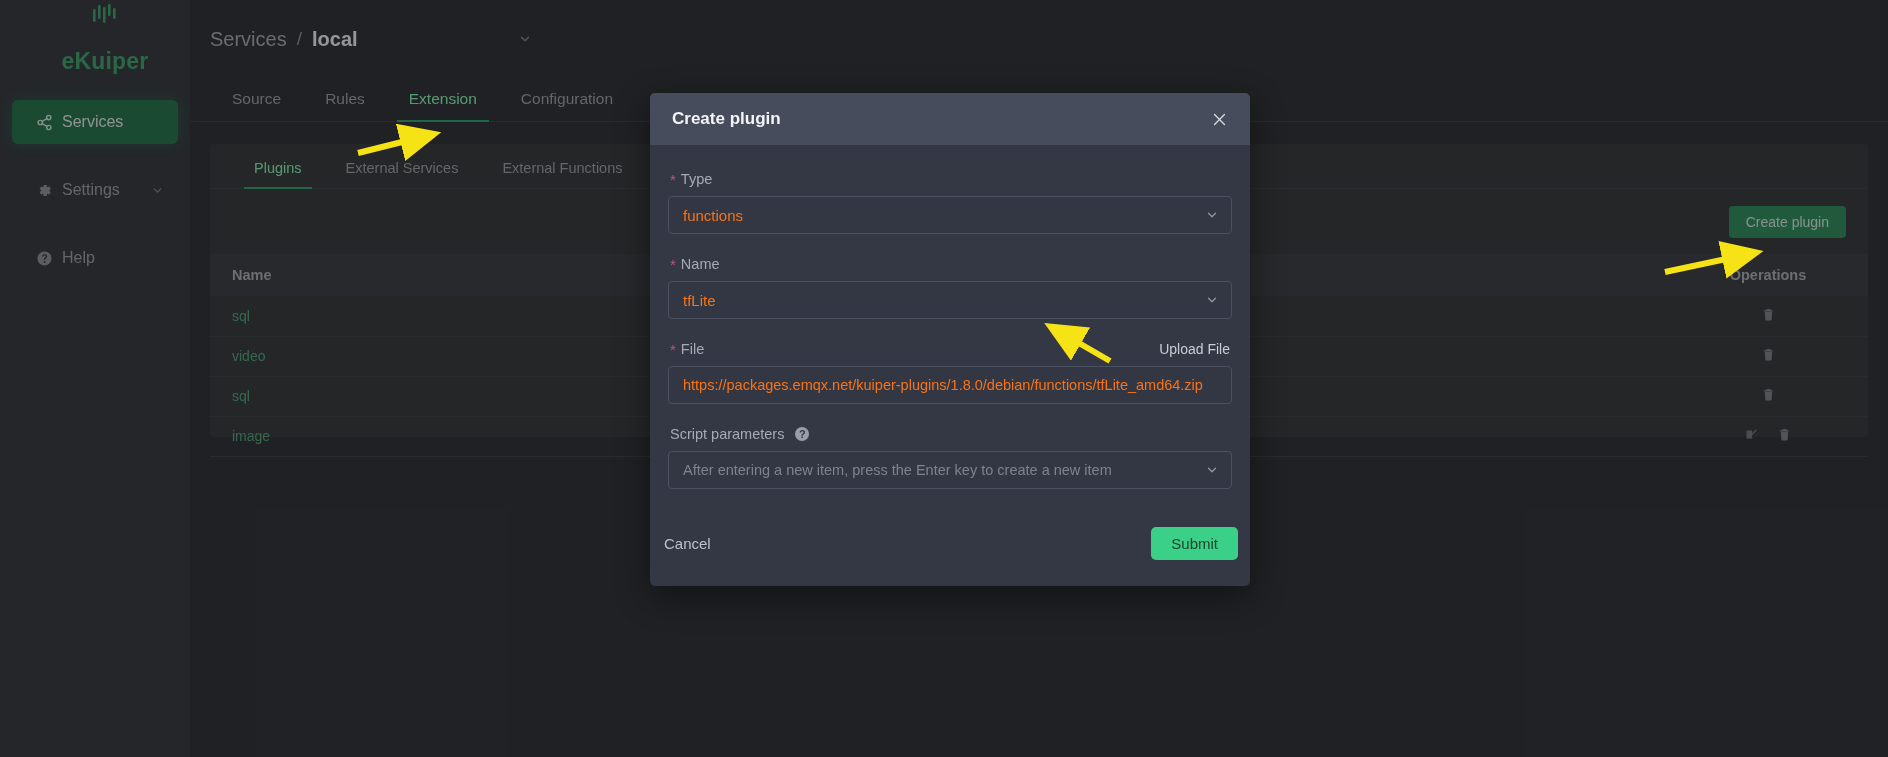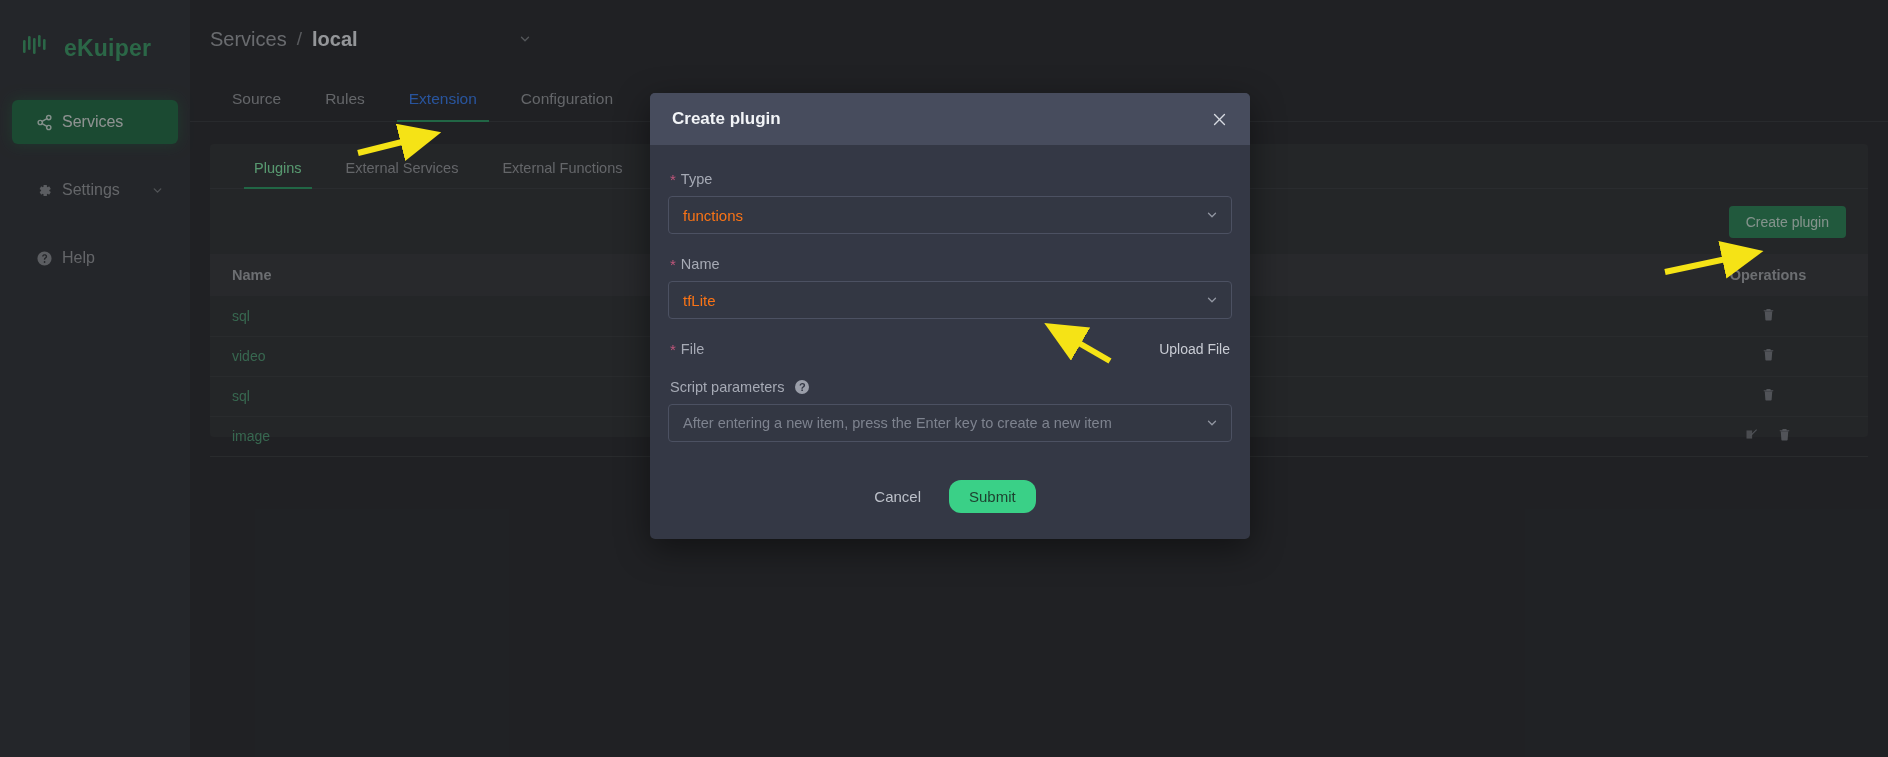--- a/index.html
+++ b/index.html
@@ -14,21 +14,21 @@
   
   .sidebar {
     width: 190px; height: 757px;
     background: #35383c;
     flex: 0 0 190px;
     position: relative;
     z-index: 3;
   }
   .brand {
     display: flex; align-items: center;
-    height: 96px; padding-left: 20px; gap: 14px;
+    height: 96px; padding-left: 20px; gap: 14px; flex-direction: column;
   }
   .brand-logo { display: block; }
   .brand-name {
     color: #3fa06b; font-size: 23px; font-weight: bold; letter-spacing: .2px;
   }
   .nav { margin-top: 4px; }
   .nav-item {
     display: flex; align-items: center;
     height: 44px; margin: 0 12px 24px 12px;
     padding-left: 24px; border-radius: 6px;
@@ -60,21 +60,21 @@
 
   .tabs-main {
     display: flex; align-items: flex-end; gap: 0;
     height: 44px; padding-left: 20px;
     border-bottom: 1px solid #3b3e42;
   }
   .tab {
     color: #9b9ea2; font-size: 15.5px;
     padding: 0 22px 13px 22px; cursor: pointer; position: relative;
   }
-  .tab.active { color: #3b82f6; }
+  .tab.active { color: #86efac; }
   .tab.active::after {
     content: ""; position: absolute; left: 10px; right: 10px; bottom: -1px;
     height: 2px; background: #2f9e68;
   }
 
   .panel {
     margin: 22px 20px 0 20px;
     background: #353739; border-radius: 4px;
     height: 293px; position: relative;
   }
@@ -159,31 +159,31 @@
     border-radius: 4px; display: flex; align-items: center;
     padding: 0 14px; cursor: pointer;
   }
   .ctl .val { color: #f97316; font-size: 15px; white-space: nowrap; overflow: hidden; }
   .ctl .ph { color: #7e838f; font-size: 14.5px; white-space: nowrap; overflow: hidden; }
   .ctl .chev { position: absolute; right: 12px; color: #9296a2; display: flex; }
   .ctl.input { cursor: text; }
   .ctl.input .val { font-size: 14.5px; }
 
   .modal-foot {
-    display: flex; justify-content: center; align-items: center; gap: 14px;
-    padding: 16px 4px 26px 0;
+    display: flex; justify-content: space-between; align-items: center; gap: 14px;
+    padding: 16px 12px 26px 0;
   }
   .btn-cancel {
     background: transparent; border: none; color: #bcc0c9;
     font-size: 15px; padding: 8px 14px; cursor: pointer;
     font-family: "Liberation Sans", sans-serif;
   }
   .btn-submit {
     background: #3ad087; border: none; color: #1d3f2e;
-    font-size: 15px; border-radius: 12px; height: 33px; padding: 0 20px;
+    font-size: 15px; border-radius: 5px; height: 33px; padding: 0 20px;
     cursor: pointer; font-family: "Liberation Sans", sans-serif;
   }
 
   
   .arrows { position: absolute; inset: 0; z-index: 9; pointer-events: none; }
 </style>
 </head>
 <body>
 
 <div class="app">
@@ -392,20 +392,23 @@
       </div>
 
       <div class="fld">
         <div class="fld-label">
           <span class="lbl-left">
             <span class="req">*</span>
             <span>File</span>
           </span>
           <span class="upload-link">Upload File</span>
         </div>
+        <div class="ctl input">
+          <span class="val">https://packages.emqx.net/kuiper-plugins/1.8.0/debian/functions/tfLite_amd64.zip</span>
+        </div>
       </div>
 
       <div class="fld">
         <div class="fld-label">
           <span class="lbl-left">
             <span>Script parameters</span>
             <span class="help-dot">?</span>
           </span>
         </div>
         <div class="ctl">

